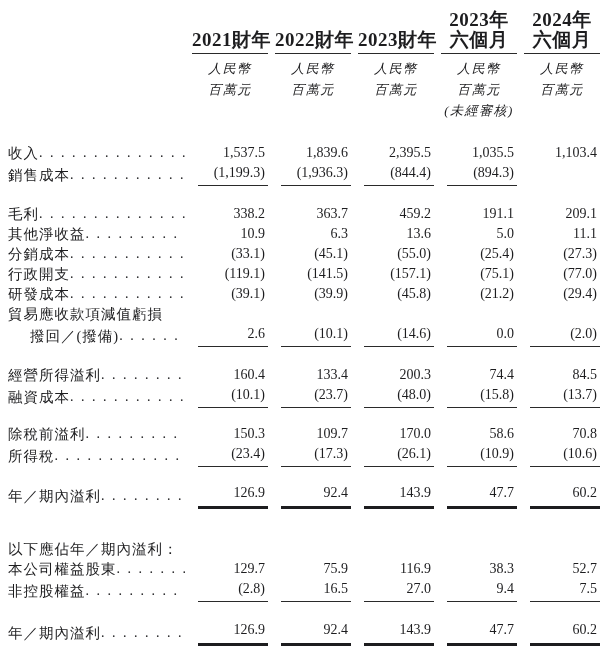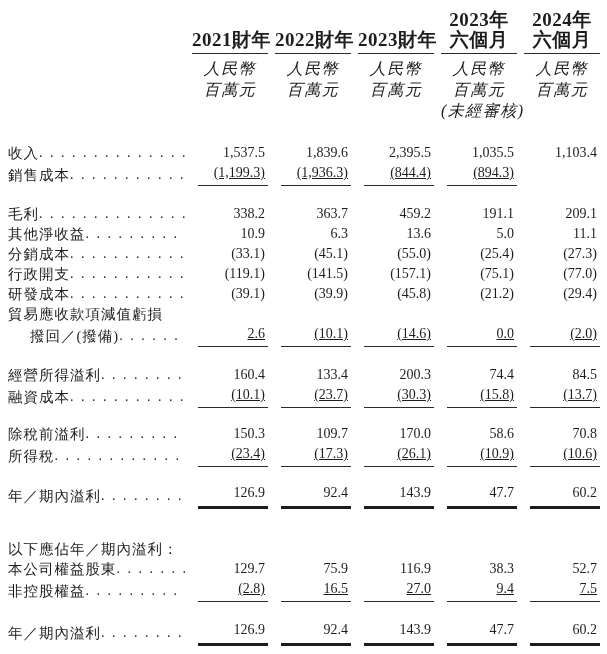--- a/index.html
+++ b/index.html
@@ -22,21 +22,21 @@
     display: flex; flex-direction: column; justify-content: flex-end;
     text-align: center;
     font-weight: bold; font-size: 19px;
     border-bottom: 1px solid #2a2a2a;
     padding-bottom: 3px;
     letter-spacing: .5px;
   }
   .yline { line-height: 20px; white-space: nowrap; }
   .unitbox { margin-left: 7px; text-align: center; padding-top: 4px; }
   .uline {
-    font-style: italic; font-size: 16px; line-height: 21px;
+    font-style: italic; font-size: 13px; line-height: 21px;
     letter-spacing: 1.5px; white-space: nowrap;
   }
 
   
   .tbody { margin-top: 22px; }
   .trow { display: flex; align-items: center; }
   .lcell {
     width: 185px; flex: 0 0 185px;
     display: flex; overflow: hidden;
     padding-left: 8px;
@@ -46,21 +46,21 @@
   }
   .lcell.indent { padding-left: 30px; }
   .lcell.bold .ltext { font-weight: normal; }
   .ltext { white-space: nowrap; }
   .dots {
     flex: 1; overflow: hidden; white-space: nowrap;
     letter-spacing: 2px; font-size: 14px;
   }
   .vcell { width: 83px; flex: 0 0 83px; font-size: 14px; line-height: 20px; }
   .vin { margin-left: 13px; text-align: right; padding-right: 3px; }
-  .rule-s .vin { border-bottom: 1px solid #2a2a2a; padding-bottom: 2px; text-decoration: underline; }
+  .rule-s .vin { border-bottom: 1px solid #2a2a2a; padding-bottom: 2px; }
   .dbl {
     margin-left: 13px; margin-top: 3px; height: 3px;
     border-top: 2.4px solid #1d1d1f;
     border-bottom: 1px solid #1d1d1f;
   }
   .spacer { width: 100%; }
 </style>
 </head>
 <body>
 
@@ -317,21 +317,21 @@
           <div class="ltext">融資成本</div>
           <div class="dots">. . . . . . . . . . . . . . . . . . . . . . . . . . . . . . . . . . . . . . . .</div>
         </div>
         <div class="vcell">
           <div class="vin">(10.1)</div>
         </div>
         <div class="vcell">
           <div class="vin">(23.7)</div>
         </div>
         <div class="vcell">
-          <div class="vin">(30.3)</div>
+          <div class="vin">(48.0)</div>
         </div>
         <div class="vcell">
           <div class="vin">(15.8)</div>
         </div>
         <div class="vcell">
           <div class="vin">(13.7)</div>
         </div>
       </div>
       <div class="spacer" style="height: 16px;"></div>
       <div class="trow">

